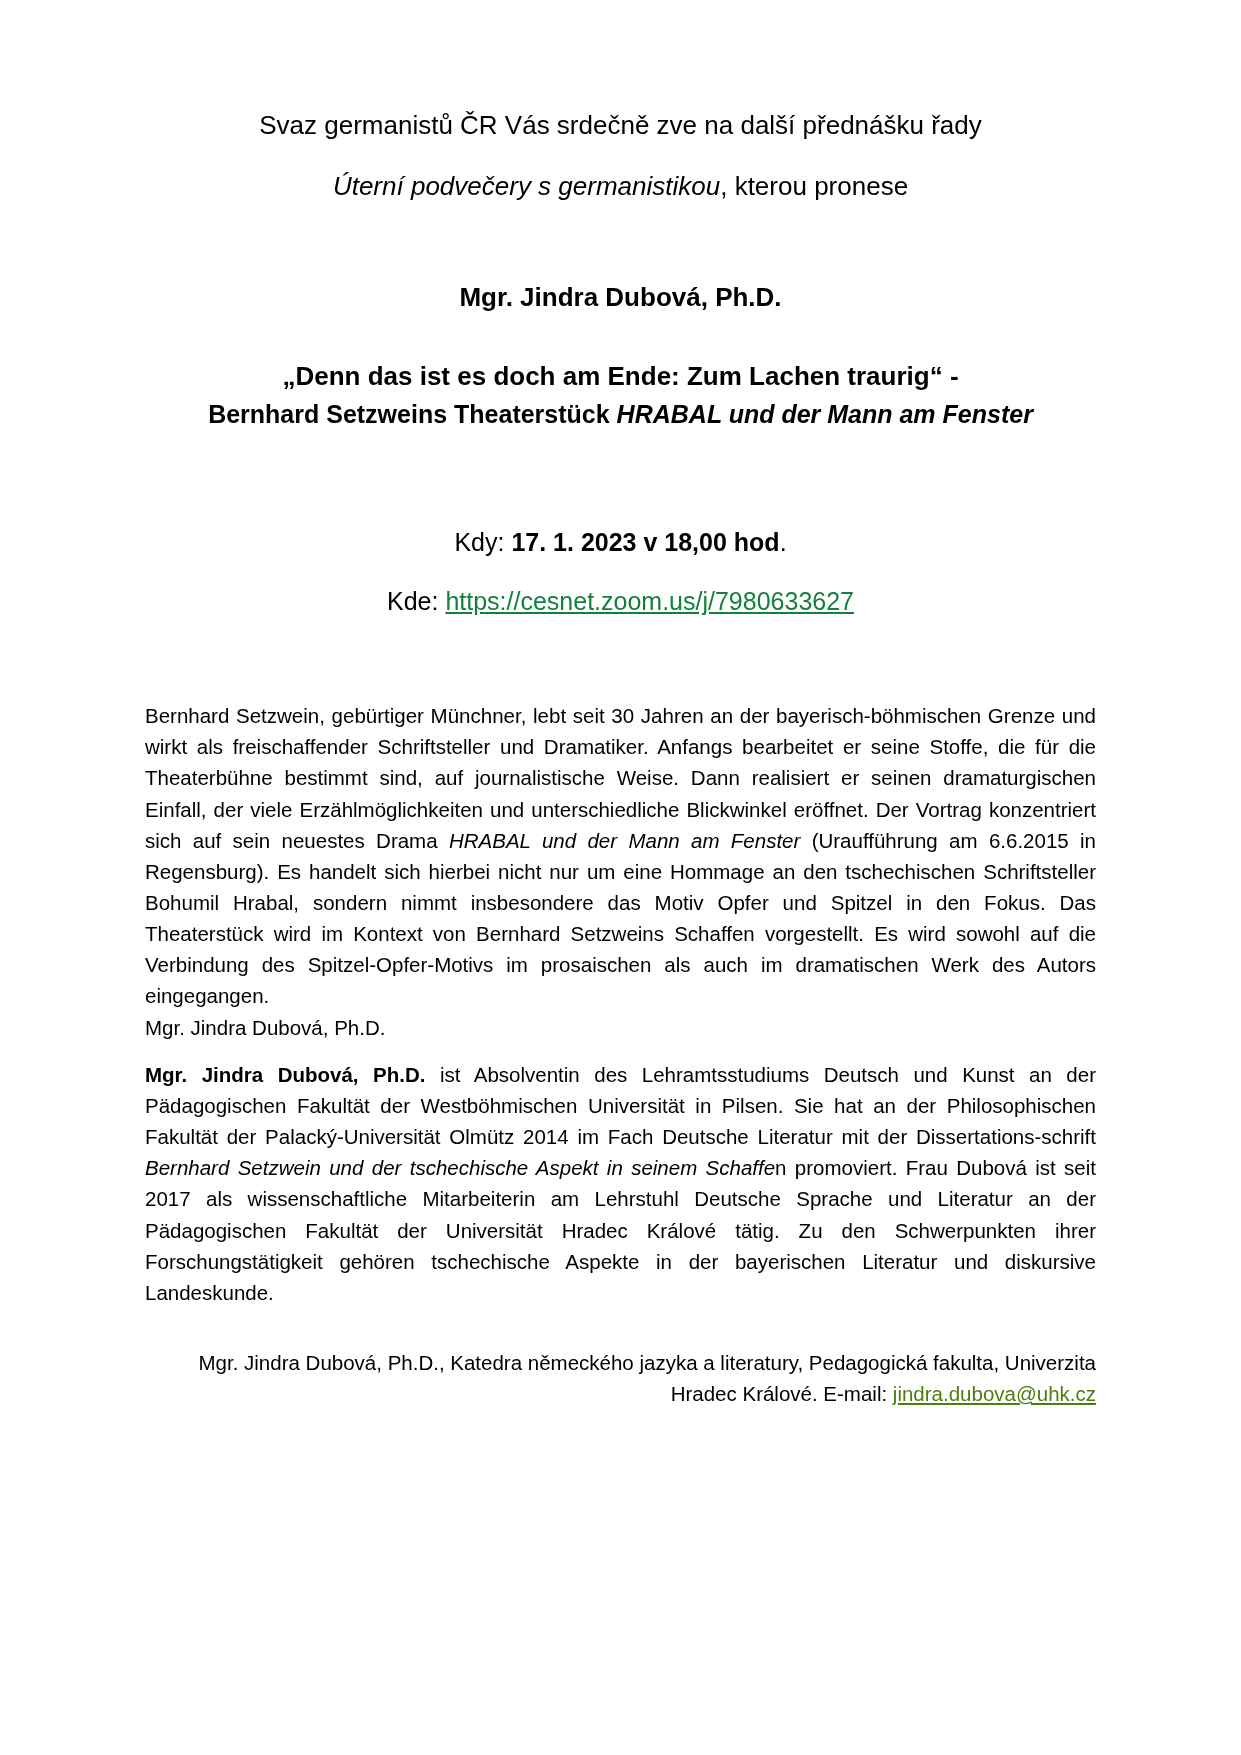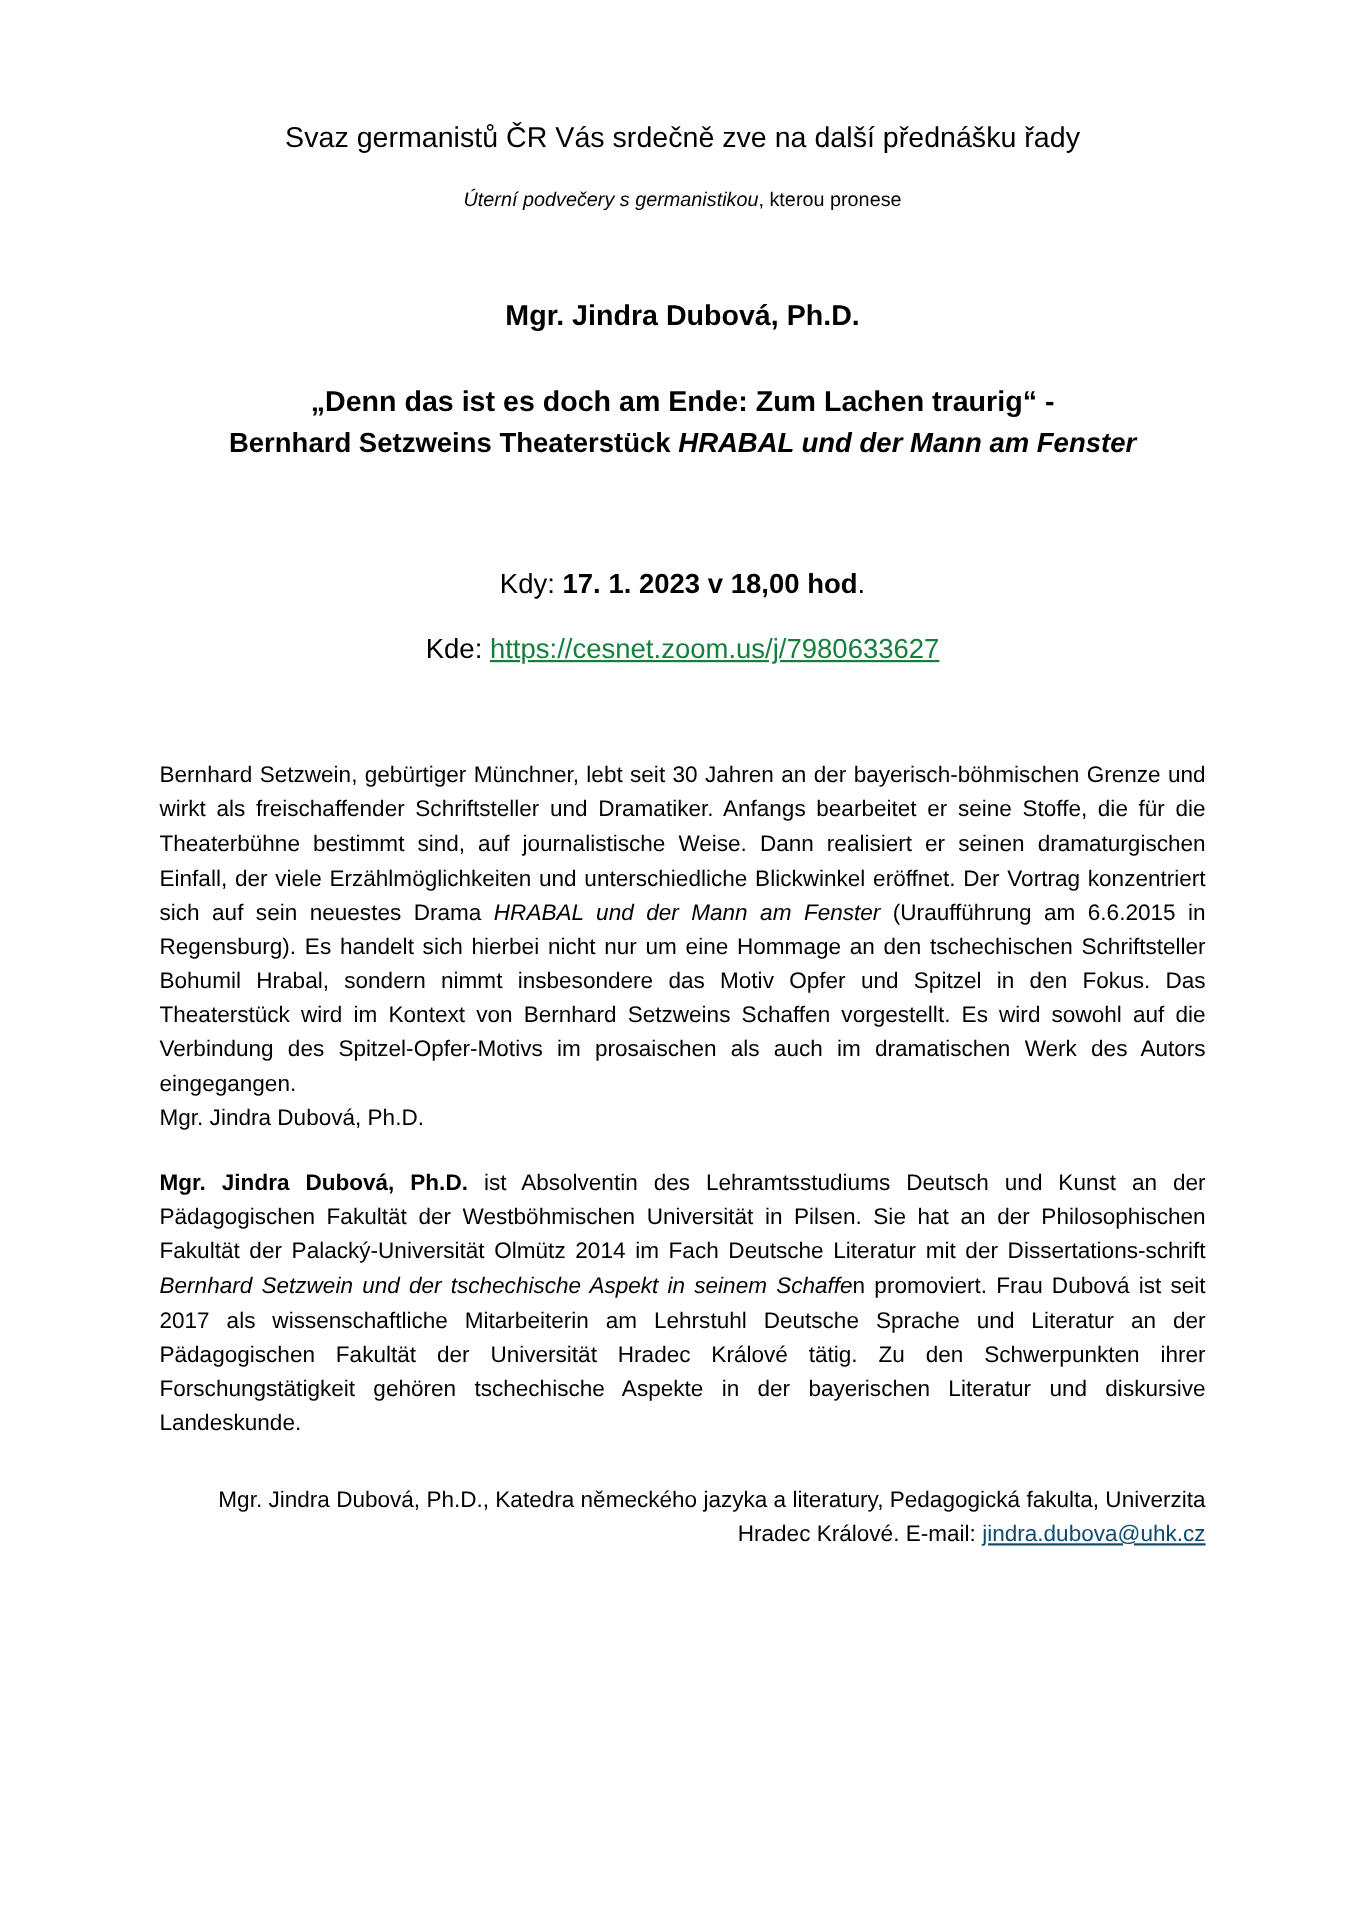--- a/index.html
+++ b/index.html
@@ -23,21 +23,21 @@
   }
   .center { text-align: center; }
   .just { text-align: justify; }
 
   .invite-line-1 {
     font-size: 26px;
     line-height: 1.35;
     margin: 0 0 26px 0;
   }
   .invite-line-2 {
-    font-size: 18px;
+    font-size: 26px;
     line-height: 1.35;
     margin: 10px;
   }
   .invite-line-2 .em { font-style: italic; }
 
   .speaker {
     font-size: 26px;
     font-weight: bold;
     margin: 78px 0 0 0;
   }
@@ -84,36 +84,36 @@
     font-size: 20.5px;
   }
   .body-text {
     font-size: 20.5px;
     line-height: 1.52;
     margin: 0;
   }
   .body-text .it { font-style: italic; }
   .body-text .bd { font-weight: bold; }
 
-  .para-gap { margin-top: 28px; }
+  .para-gap { margin-top: 16px; }
 
   .kontakt-label {
     font-weight: bold;
     font-style: italic;
     font-size: 20.5px;
   }
   .kontakt-block { margin-top: 40px; }
   .kontakt-text {
     font-size: 20.5px;
     line-height: 1.5;
     margin: 0;
     text-align: right;
   }
   .mailto {
-    color: #0c4a6e;
+    color: #4d7c0f;
     text-decoration: underline;
   }
 </style>
 </head>
 <body>
 
 <div class="page">
 
   <p class="invite-line-1 center">Svaz germanistů ČR Vás srdečně zve na další přednášku řady</p>
 

